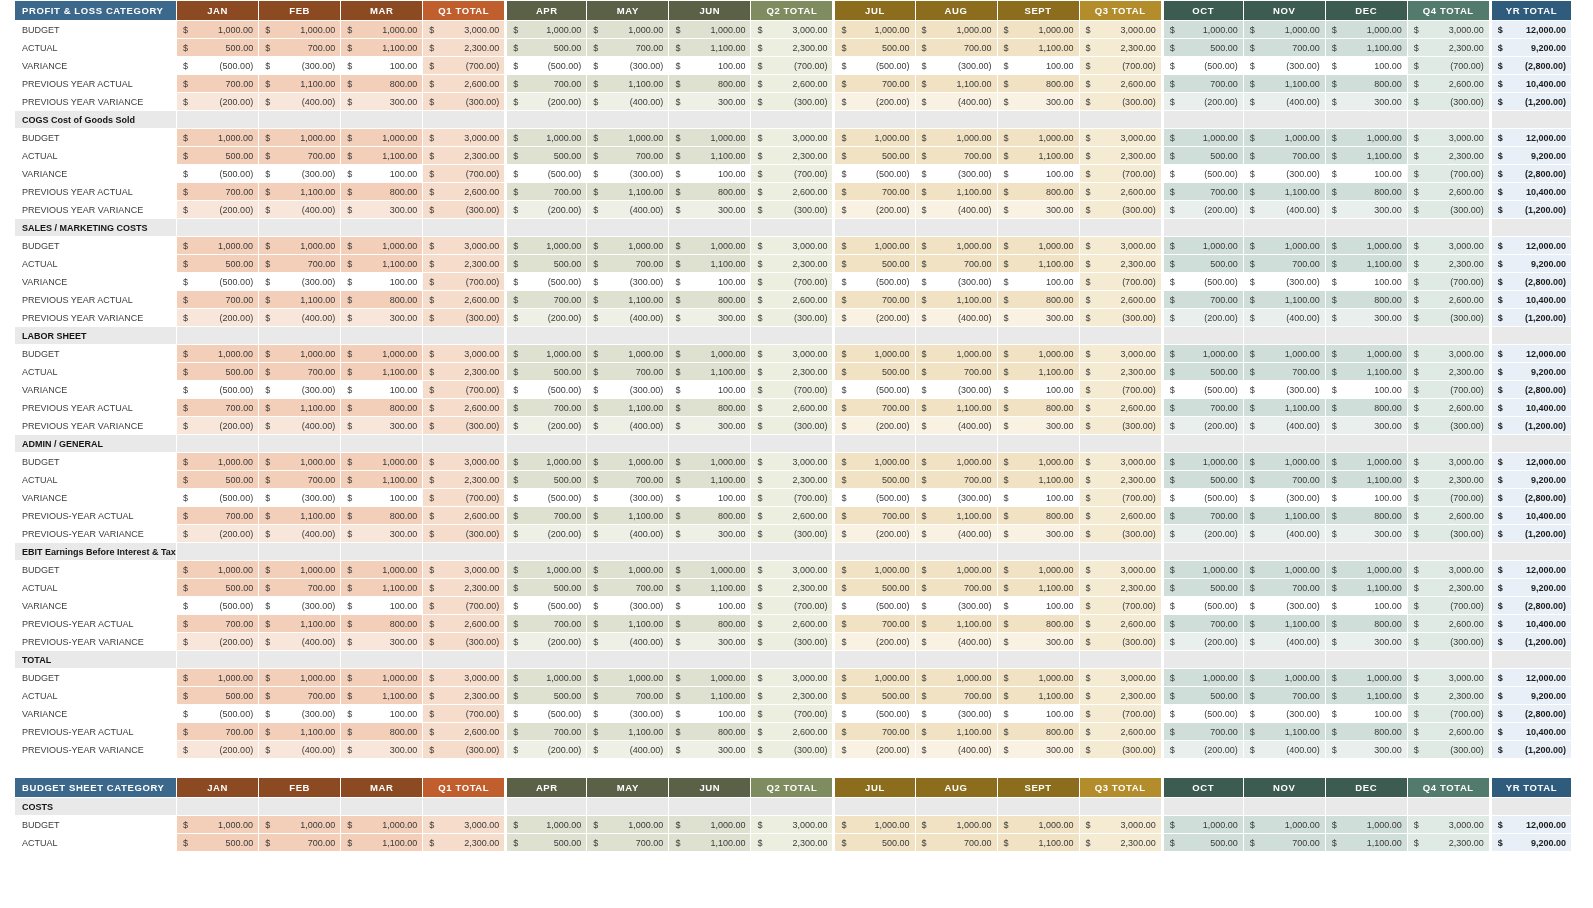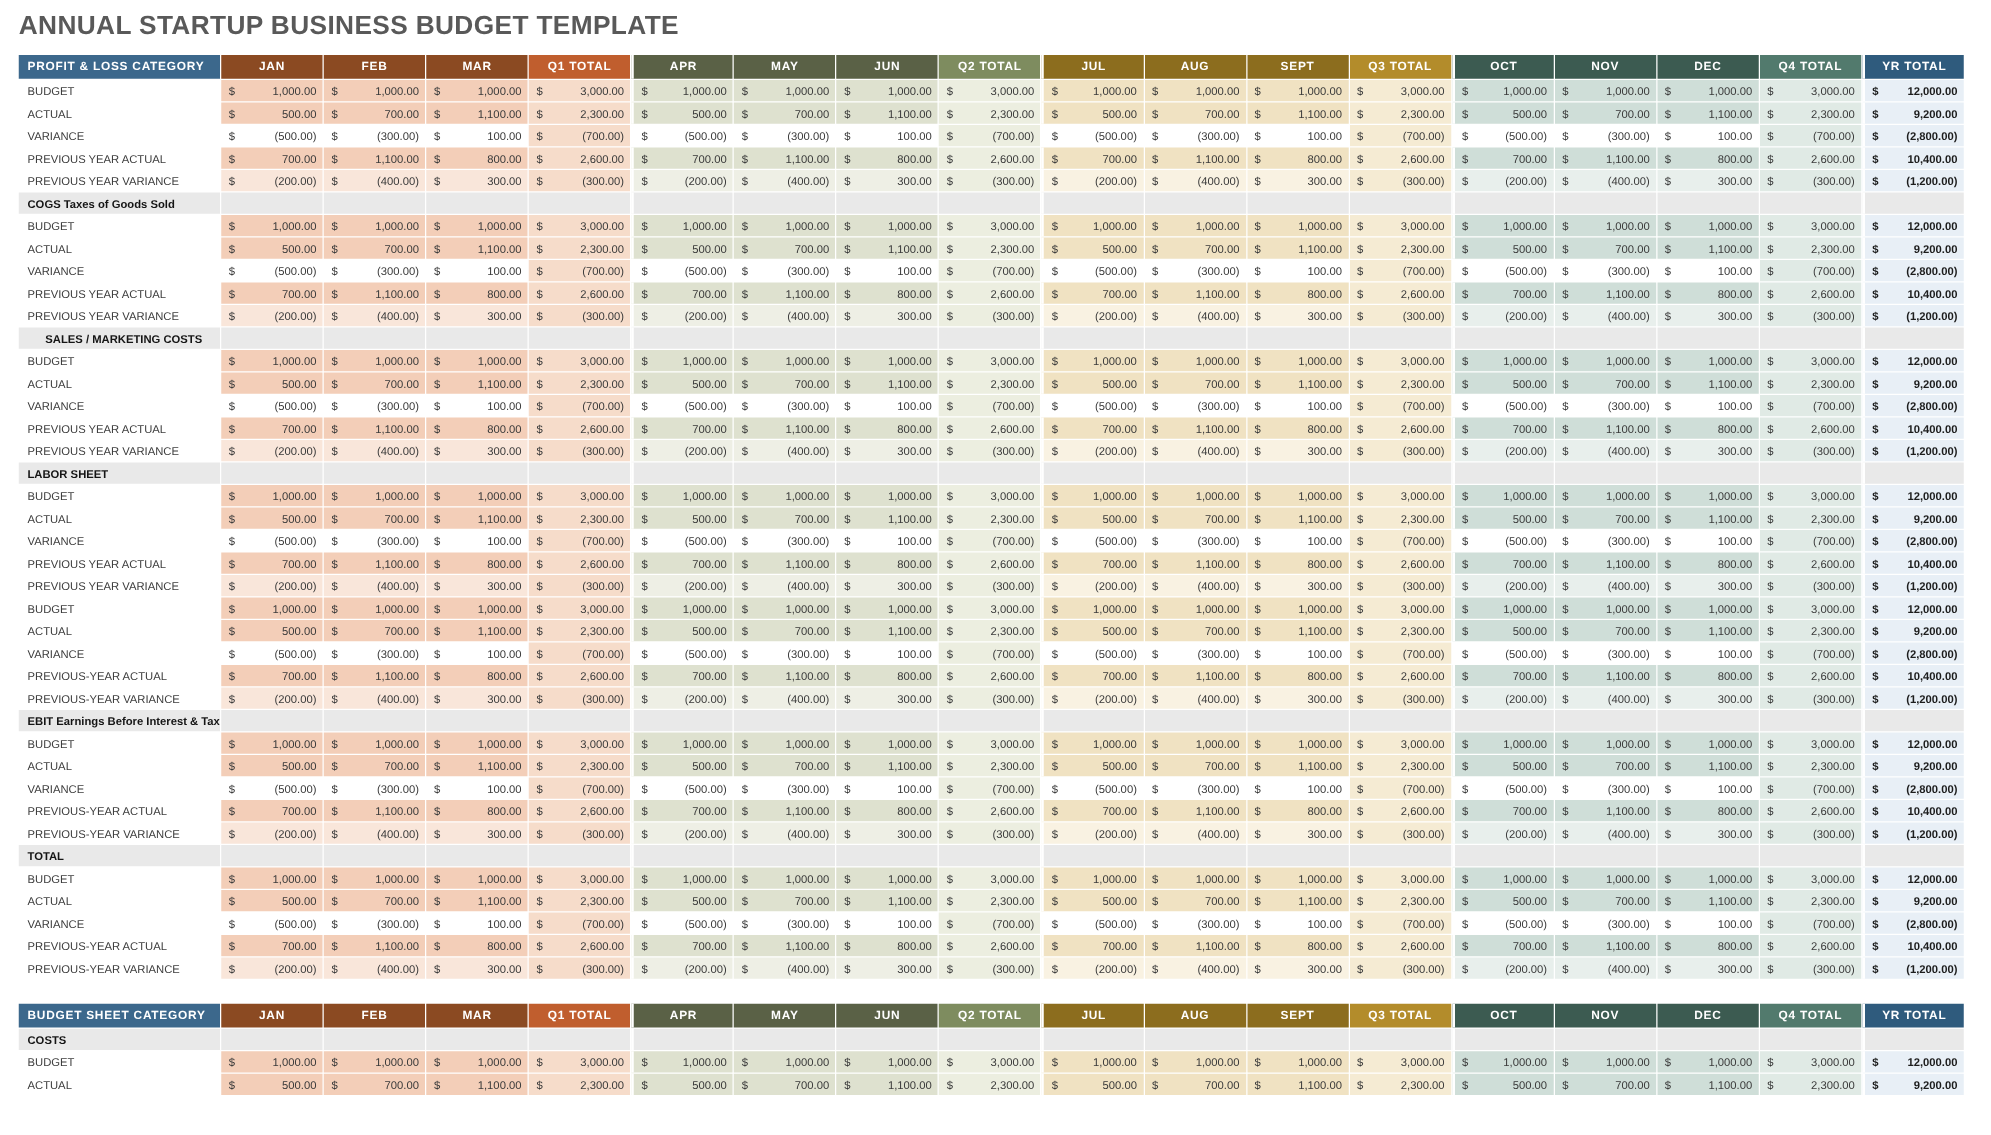--- a/index.html
+++ b/index.html
@@ -32,21 +32,20 @@
     display:flex;justify-content:space-between;align-items:center;
     height:100%;padding:0 5px 0 6px;font-size:9px;color:#3A3A3A;
   }
   td.yr .cellwrap{font-weight:bold;color:#1D1D1D;}
   .gs{border-left:2px solid #ffffff;}
 </style>
 </head>
 <body>
 
 <div class="page">
-  <h1 class="title" style="color: rgb(89, 89, 89);">ANNUAL STARTUP BUSINESS BUDGET TEMPLATE</h1>
   <table class="budget-table">
       <colgroup>
         <col style="width: 161px;">
         <col style="width: 81px;">
         <col style="width: 81px;">
         <col style="width: 81px;">
         <col style="width: 81px;">
         <col style="width: 81px;">
         <col style="width: 81px;">
         <col style="width: 81px;">
@@ -603,21 +602,21 @@
             </div>
           </td>
           <td class="val gs yr" style="background: rgb(232, 239, 246);">
             <div class="cellwrap">
               <span>$</span>
               <span>(1,200.00)</span>
             </div>
           </td>
         </tr>
         <tr>
-          <td class="cat section" style="background: rgb(233, 233, 233);">COGS Taxes of Goods Sold</td>
+          <td class="cat section" style="background: rgb(233, 233, 233);">COGS Cost of Goods Sold</td>
           <td style="background: rgb(233, 233, 233);"></td>
           <td style="background: rgb(233, 233, 233);"></td>
           <td style="background: rgb(233, 233, 233);"></td>
           <td style="background: rgb(233, 233, 233);"></td>
           <td class="gs" style="background: rgb(233, 233, 233);"></td>
           <td style="background: rgb(233, 233, 233);"></td>
           <td style="background: rgb(233, 233, 233);"></td>
           <td style="background: rgb(233, 233, 233);"></td>
           <td class="gs" style="background: rgb(233, 233, 233);"></td>
           <td style="background: rgb(233, 233, 233);"></td>
@@ -1148,21 +1147,21 @@
             </div>
           </td>
           <td class="val gs yr" style="background: rgb(232, 239, 246);">
             <div class="cellwrap">
               <span>$</span>
               <span>(1,200.00)</span>
             </div>
           </td>
         </tr>
         <tr>
-          <td class="cat section" style="background: rgb(233, 233, 233); text-align: center;">SALES / MARKETING COSTS</td>
+          <td class="cat section" style="background: rgb(233, 233, 233);">SALES / MARKETING COSTS</td>
           <td style="background: rgb(233, 233, 233);"></td>
           <td style="background: rgb(233, 233, 233);"></td>
           <td style="background: rgb(233, 233, 233);"></td>
           <td style="background: rgb(233, 233, 233);"></td>
           <td class="gs" style="background: rgb(233, 233, 233);"></td>
           <td style="background: rgb(233, 233, 233);"></td>
           <td style="background: rgb(233, 233, 233);"></td>
           <td style="background: rgb(233, 233, 233);"></td>
           <td class="gs" style="background: rgb(233, 233, 233);"></td>
           <td style="background: rgb(233, 233, 233);"></td>
@@ -2236,20 +2235,40 @@
               <span>$</span>
               <span>(300.00)</span>
             </div>
           </td>
           <td class="val gs yr" style="background: rgb(232, 239, 246);">
             <div class="cellwrap">
               <span>$</span>
               <span>(1,200.00)</span>
             </div>
           </td>
+        </tr>
+        <tr>
+          <td class="cat section" style="background: rgb(233, 233, 233);">ADMIN / GENERAL</td>
+          <td style="background: rgb(233, 233, 233);"></td>
+          <td style="background: rgb(233, 233, 233);"></td>
+          <td style="background: rgb(233, 233, 233);"></td>
+          <td style="background: rgb(233, 233, 233);"></td>
+          <td class="gs" style="background: rgb(233, 233, 233);"></td>
+          <td style="background: rgb(233, 233, 233);"></td>
+          <td style="background: rgb(233, 233, 233);"></td>
+          <td style="background: rgb(233, 233, 233);"></td>
+          <td class="gs" style="background: rgb(233, 233, 233);"></td>
+          <td style="background: rgb(233, 233, 233);"></td>
+          <td style="background: rgb(233, 233, 233);"></td>
+          <td style="background: rgb(233, 233, 233);"></td>
+          <td class="gs" style="background: rgb(233, 233, 233);"></td>
+          <td style="background: rgb(233, 233, 233);"></td>
+          <td style="background: rgb(233, 233, 233);"></td>
+          <td style="background: rgb(233, 233, 233);"></td>
+          <td class="gs" style="background: rgb(233, 233, 233);"></td>
         </tr>
         <tr>
           <td class="cat">BUDGET</td>
           <td class="val" style="background: rgb(243, 206, 184);">
             <div class="cellwrap">
               <span>$</span>
               <span>1,000.00</span>
             </div>
           </td>
           <td class="val" style="background: rgb(243, 206, 184);">

